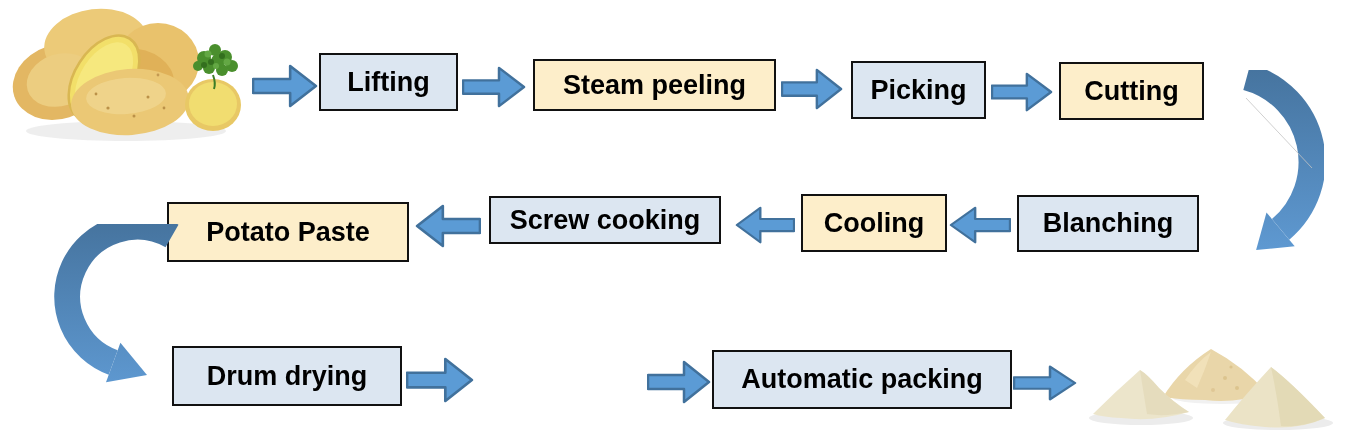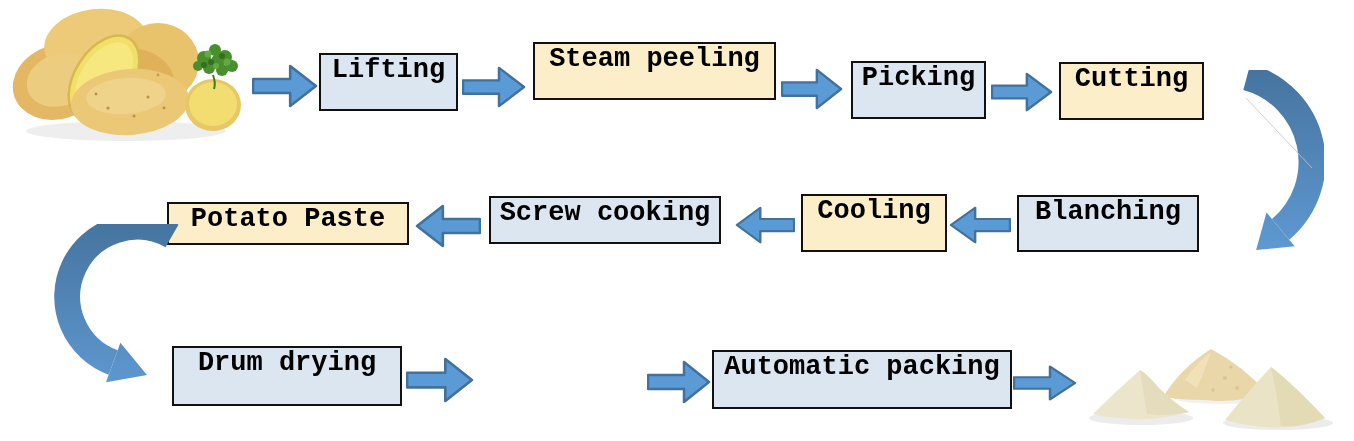--- a/index.html
+++ b/index.html
@@ -1,21 +1,21 @@
 <!DOCTYPE html>
 <html style="--background: #ffffff; --box-blue: #dce6f1; --box-cream: #fdeeca; --box-border: #111111; --arrow-fill: #5b9bd5; --arrow-stroke: #41719c; --text: #000000;"><head>
 <meta charset="utf-8">
 <style>
   html,body{margin:0;padding:0;background:#ffffff;}
   .canvas{position:relative;width:1354px;height:441px;background:var(--background,#fff);overflow:hidden;
           font-family:"Liberation Sans",sans-serif;}
   .abs{position:absolute;}
-  .box{position:absolute;display:flex;align-items:flex-start;justify-content:center;
+  .box{position:absolute;display:flex;align-items:center;justify-content:center;
        border:2.5px solid #111111;box-sizing:border-box;
-       font-weight:700;font-size:27px;color:var(--text,#000);white-space:nowrap;font-family:Liberation Mono, monospace;}
+       font-weight:700;font-size:27px;color:var(--text,#000);white-space:nowrap;}
   .blue{background:var(--box-blue,#dce6f1);}
   .cream{background:var(--box-cream,#fdeeca);}
   .arr{fill:var(--arrow-fill,#5b9bd5);stroke:var(--arrow-stroke,#41719c);stroke-width:2.5;stroke-linejoin:round;}
 </style>
 </head>
 <body>
 
 <div class="canvas">
 
   <svg class="abs" style="left:8px;top:0px;width:240px;height:145px" viewBox="0 0 240 145">
@@ -56,40 +56,40 @@
         <circle cx="200" cy="54" r="3.5"></circle>
         <circle cx="219" cy="62" r="3.5"></circle>
         <circle cx="208" cy="66" r="3"></circle>
       </g>
     <path d="M205,75 q3,8 1,14" stroke="#3c7d26" stroke-width="2" fill="none"></path>
   </svg>
 
   <div class="box blue" style="left:319px;top:53px;width:139px;height:58px">
     <span>Lifting</span>
     </div>
-  <div class="box cream" style="left:533px;top:42px;width:243px;height:58px">
+  <div class="box cream" style="left:533px;top:59px;width:243px;height:52px">
     <span>Steam peeling</span>
     </div>
   <div class="box blue" style="left:851px;top:61px;width:135px;height:58px">
     <span>Picking</span>
     </div>
   <div class="box cream" style="left:1059px;top:62px;width:145px;height:58px">
     <span>Cutting</span>
     </div>
 
   <div class="box blue" style="left:1017px;top:195px;width:182px;height:57px">
     <span>Blanching</span>
     </div>
   <div class="box cream" style="left:801px;top:194px;width:146px;height:58px">
     <span>Cooling</span>
     </div>
   <div class="box blue" style="left:489px;top:196px;width:232px;height:48px">
     <span>Screw cooking</span>
     </div>
-  <div class="box cream" style="left:167px;top:202px;width:242px;height:43px">
+  <div class="box cream" style="left:167px;top:202px;width:242px;height:60px">
     <span>Potato Paste</span>
     </div>
 
   <div class="box blue" style="left:172px;top:346px;width:230px;height:60px">
     <span>Drum drying</span>
     </div>
   <div class="box blue" style="left:712px;top:350px;width:300px;height:59px">
     <span>Automatic packing</span>
     </div>
 

